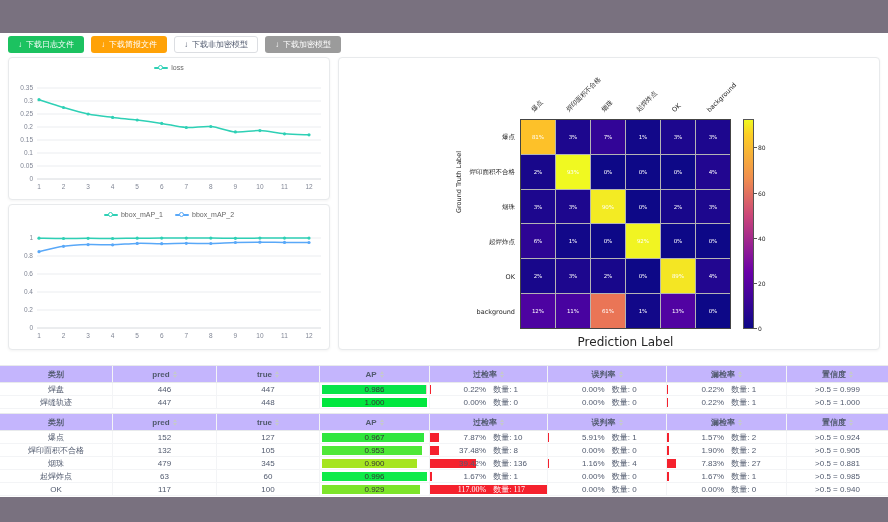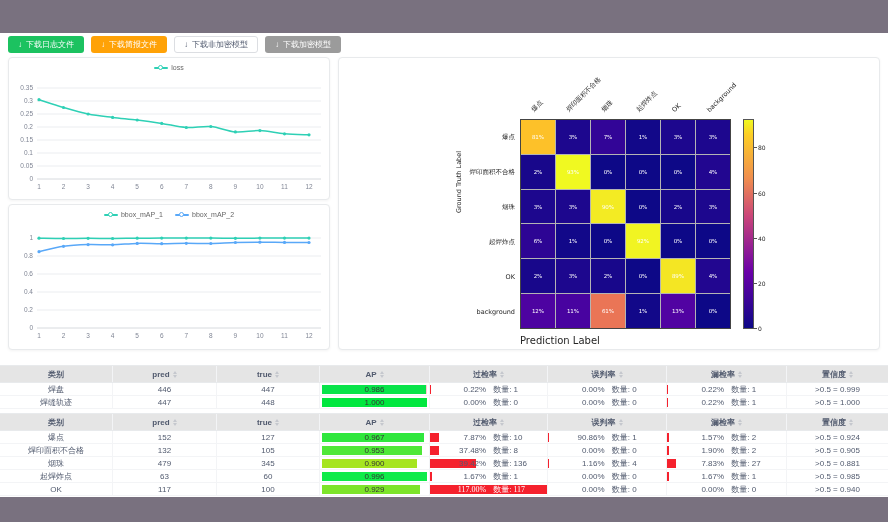--- a/index.html
+++ b/index.html
@@ -40,35 +40,35 @@
              display:grid; grid-template-columns:repeat(6,1fr); grid-template-rows:repeat(6,1fr);
              gap:1px; background:#b4b4b4; border:1px solid #444; }
   .cm-cell { position:relative; display:flex; align-items:center; justify-content:center;
              font-size:5.5px; color:#fff; }
   .cm-rowlabels { position:absolute; left:0; top:61px; width:176px; height:210px; }
   .cm-rowlabel { position:absolute; right:0; width:176px; text-align:right; font-size:6.5px; color:#262626; }
   .cm-collabels { position:absolute; left:181px; top:0; height:58px; width:260px; }
   .cm-collabel { position:absolute; bottom:0; width:1px; height:1px; }
   .cm-collabel span { position:absolute; left:0; bottom:0; white-space:nowrap; font-size:6.5px; color:#262626;
                       transform:rotate(-45deg); transform-origin:0 100%; display:inline-block; }
-  .cm-xlabel { position:absolute; top:277px; left:181px; width:211px; text-align:left; font-size:10px; color:#262626; }
+  .cm-xlabel { position:absolute; top:277px; left:181px; width:211px; text-align:center; font-size:12px; color:#262626; }
   .cm-ylabel { position:absolute; left:116px; top:155px; font-size:6.5px; color:#262626;
                transform:rotate(-90deg); transform-origin:0 0; white-space:nowrap; }
   .cm-colorbar { position:absolute; left:404px; top:61px; width:11px; height:210px; border:1px solid #555;
                  background:linear-gradient(to top,#0d0887 0%,#6a00a8 27%,#cb4679 54%,#f08e4e 72%,#fcce25 93%,#f0f921 100%); }
   .cm-cbtick { position:absolute; left:419px; font-size:6px; color:#262626; }
   .cm-cbtick::before { content:''; position:absolute; left:-4px; top:3px; width:3px; height:1px; background:#555; }
 
   
   .tbl { position:absolute; left:0; width:888px; font-size:8px; color:#515a6e; }
   .tbl-1 { top:332px; }
   .tbl-2 { top:380px; }
   .trow { display:grid; grid-template-columns:113px 104px 103px 110px 118px 119px 120px 101px;
           height:13px; border-bottom:1px solid #f3f4f6; }
-  .trow.thead { height:18px; background:#e5e5e5; border-top:1px solid #e8eaec; border-bottom:1px solid #e8eaec;
+  .trow.thead { height:18px; background:#c4b5fd; border-top:1px solid #e8eaec; border-bottom:1px solid #e8eaec;
                 font-weight:bold; }
   .cell { position:relative; display:flex; align-items:center; justify-content:center;
           border-right:1px solid #f3f4f6; overflow:hidden; }
   .cell:last-child { border-right:none;justify-content:center; }
   .caret { display:inline-flex; flex-direction:column; gap:1px; margin-left:3px; }
   .car { width:0; height:0; border-left:2.5px solid transparent; border-right:2.5px solid transparent; }
   .car-up   { border-bottom:3px solid #c5c8ce; }
   .car-down { border-top:3px solid #c5c8ce; }
   .apwrap { position:absolute; left:2px; right:2px; top:1.5px; bottom:1.5px; }
   .apfill { position:absolute; left:0; top:0; bottom:0; }
@@ -475,21 +475,21 @@
               <span class="apval">0.967</span>
             </div>
           </div>
           <div class="cell pctcell">
             <div class="pbar" style="width: 7.87%;"></div>
             <span class="pv">7.87%</span>
             <span class="pc">数量: 10</span>
           </div>
           <div class="cell pctcell">
             <div class="pbar" style="width: 0.9%;"></div>
-            <span class="pv">90.86%</span>
+            <span class="pv">5.91%</span>
             <span class="pc">数量: 1</span>
           </div>
           <div class="cell pctcell">
             <div class="pbar" style="width: 1.57%;"></div>
             <span class="pv">1.57%</span>
             <span class="pc">数量: 2</span>
           </div>
           <div class="cell">&gt;0.5 = 0.924</div>
         </div>
         <div class="trow">

